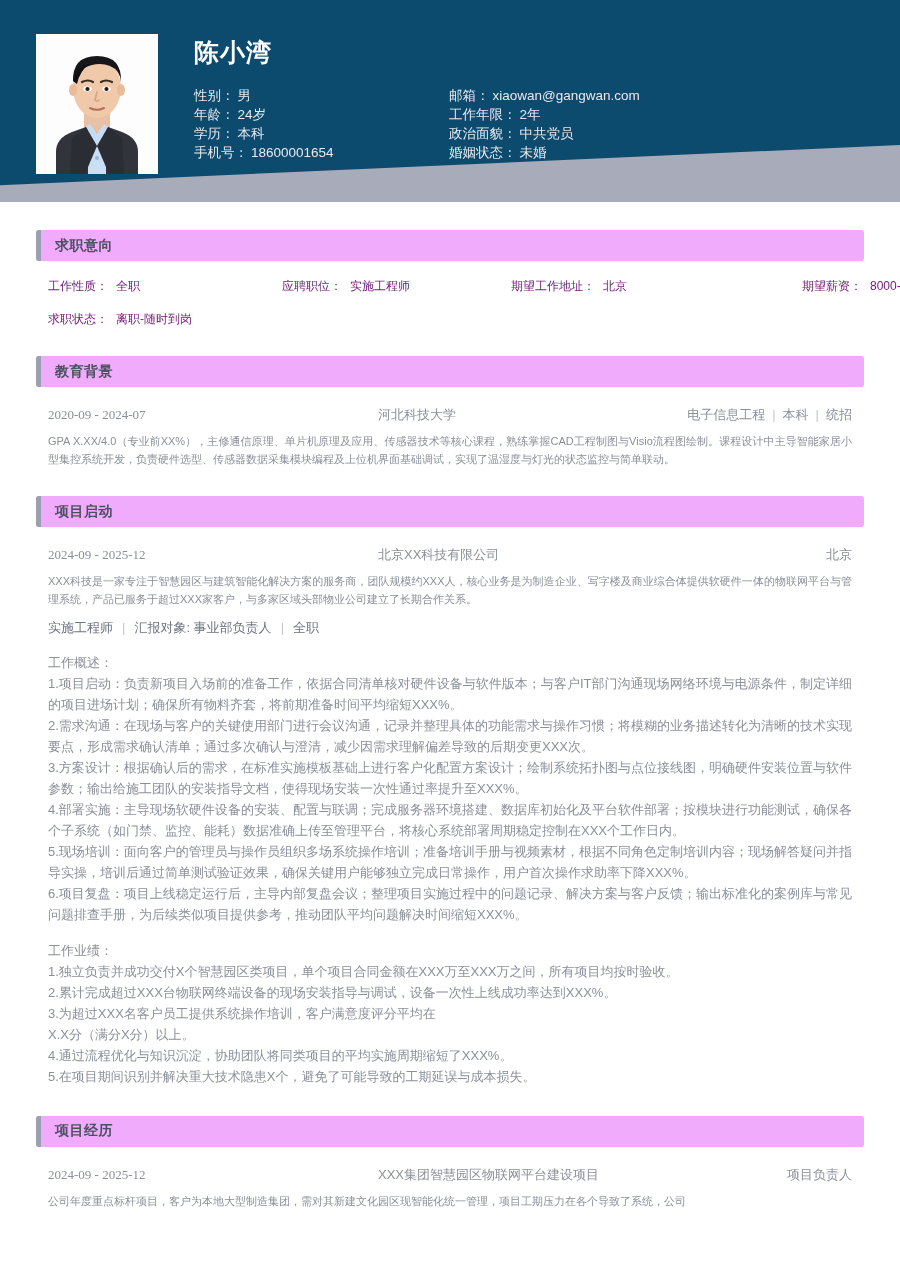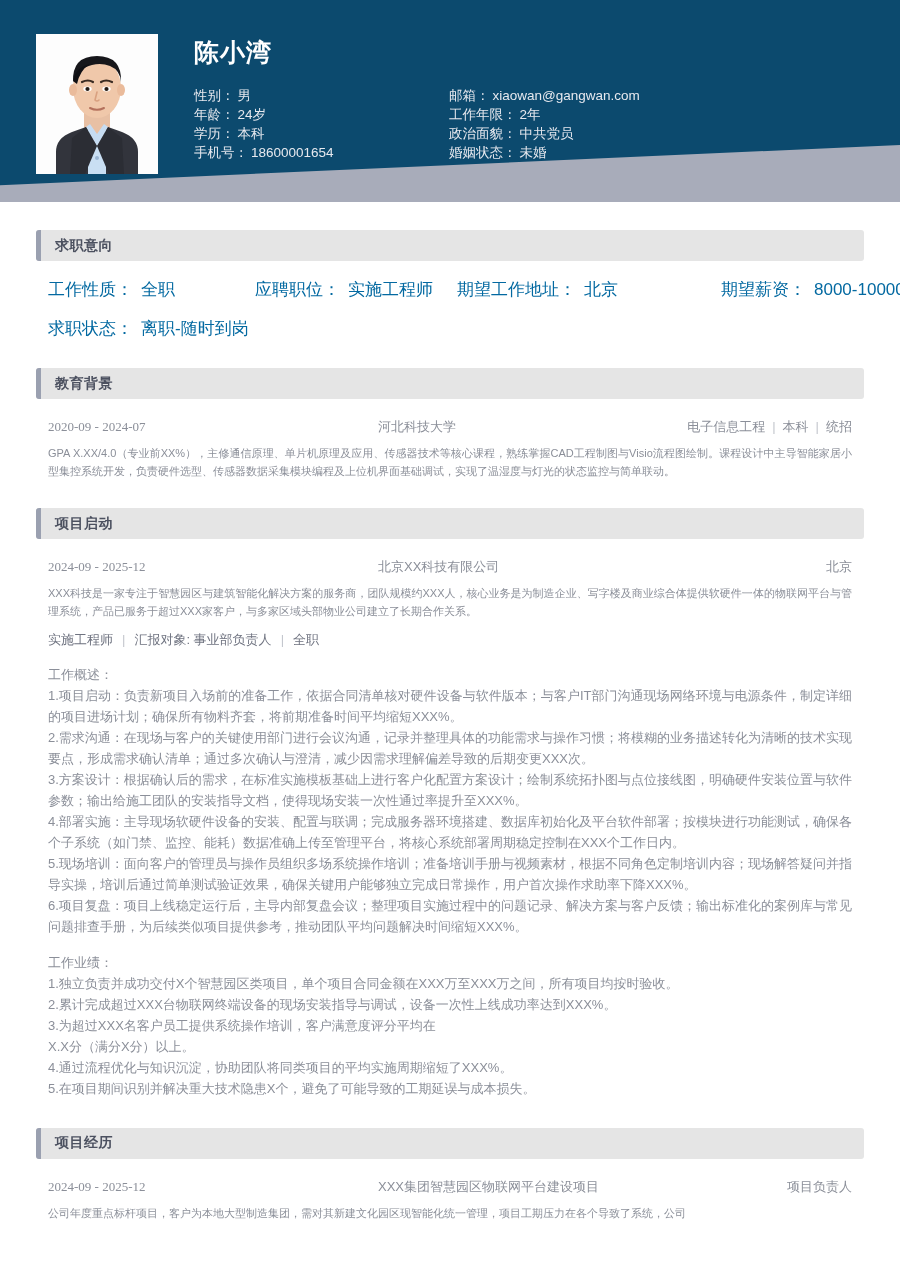--- a/index.html
+++ b/index.html
@@ -59,21 +59,21 @@
     font-size: 13.5px;
     white-space: nowrap;
   }
   .info-item .ilabel { }
   .info-item .ival { margin-left: 3px; }
 
   
   .content { padding: 0 36px; }
 
   .section-bar {
-    background: #e5e5e5;
+    background: #f0abfc;
     border-radius: 3px;
     height: 31px;
     display: flex;
     align-items: center;
     margin-top: 28px;
     position: relative;
     overflow: hidden;
   }
   .section-bar .accent {
     width: 5px;
@@ -86,23 +86,24 @@
     font-weight: bold;
     color: #4c5160;
     margin-left: 14px;
     letter-spacing: 0.5px;
   }
 
   
   .intent-rows { padding: 17px 12px 0 12px; }
   .intent-row {
     display: flex;
-    font-size: 17px;
-    color: #0369a1;
+    font-size: 12px;
+    color: #701a75;
     margin-bottom: 16px;
+    gap: 27px;
   }
   .intent-cell { flex: 0 0 auto; }
   .intent-cell.c1 { width: 207px; }
   .intent-cell.c2 { width: 202px; }
   .intent-cell.c3 { width: 224px; }
   .intent-cell.c4 { width: auto; margin-left: 40px; }
   .intent-cell .k { }
   .intent-cell .v { margin-left: 8px; }
 
   

